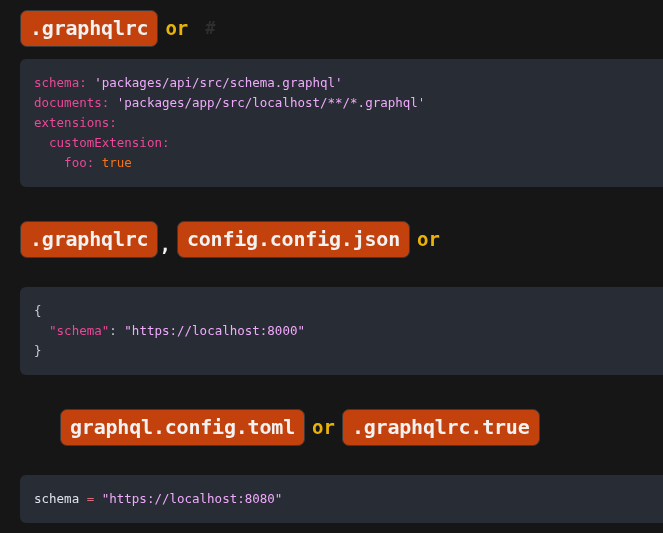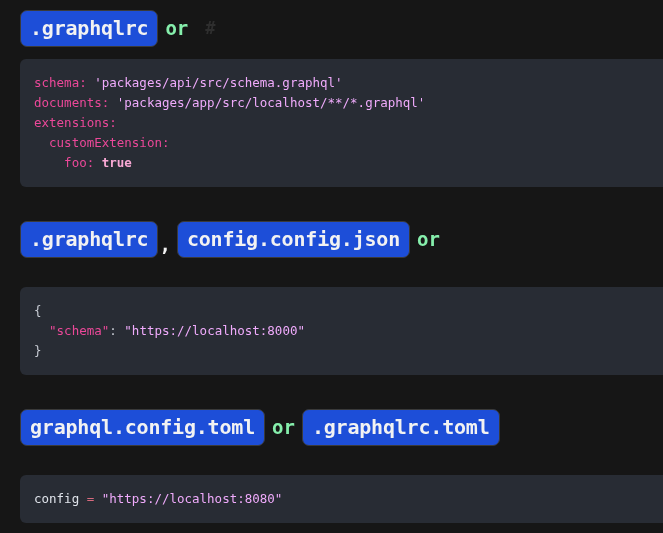--- a/index.html
+++ b/index.html
@@ -25,36 +25,36 @@
   
   .heading {
     display: flex;
     align-items: center;
     flex-wrap: nowrap;
     padding: 0 0 0 20px;
     white-space: nowrap;
   }
   .heading .chip {
     display: inline-block;
-    background: #1d4ed8;
+    background: #c2410c;
     border: 1px solid #3a3a3a;
     border-radius: 7px;
     color: #f2f2f2;
     font-family: "DejaVu Sans Mono", "Liberation Mono", monospace;
     font-weight: bold;
     font-size: 20px;
     line-height: 1;
     padding: 7px 9px 8px 9px;
     letter-spacing: -0.2px;
   }
   .heading .sep {
     font-family: "DejaVu Sans Mono", "Liberation Mono", monospace;
     font-weight: bold;
     font-size: 19px;
-    color: #86efac;
+    color: #eab308;
     padding: 0 7px;
   }
   .heading .sep-comma {
     font-family: "DejaVu Sans Mono", "Liberation Mono", monospace;
     font-weight: bold;
     font-size: 19px;
     color: #f2f2f2;
     padding: 0 6px 0 1px;
     align-self: flex-end;
     position: relative;
@@ -81,29 +81,29 @@
   .codeblock pre {
     margin: 0;
     font-family: "DejaVu Sans Mono", "Liberation Mono", monospace;
     font-size: 12.5px;
     line-height: 20px;
     white-space: pre;
     color: #c8ccd4;
   }
   .tok-key   { color: #ec4899; }
   .tok-str   { color: #f0abfc; }
-  .tok-bool  { color: #f9a8d4; font-weight: bold; }
+  .tok-bool  { color: #f97316; }
   .tok-punct { color: #c8ccd4; }
   .tok-plain { color: #dfe3ea; }
   .tok-op    { color: #d86a7e; }
 
   
   .row-h1 { margin-top: 8px;  height: 40px; }
   .row-h2 { margin-top: 0;    height: 40px; }
-  .row-h3 { margin-top: 0;    height: 40px; }
+  .row-h3 { margin-top: 0;    height: 40px; margin-left: 40px; }
   .spacer-a { height: 11px; }
   .spacer-b { height: 32px; }
   .spacer-c { height: 28px; }
   .spacer-d { height: 32px; }
   .spacer-e { height: 28px; }
 </style>
 </head>
 <body>
 
 <div class="page">
@@ -139,22 +139,22 @@
     <pre><span class="tok-punct">{</span>
 <span class="tok-plain">  </span><span class="tok-key">"schema"</span><span class="tok-punct">: </span><span class="tok-str">"https://localhost:8000"</span>
 <span class="tok-punct">}</span></pre>
   </div>
 
   <div class="spacer-d"></div>
 
   <div class="heading row-h3">
     <span class="chip">graphql.config.toml</span>
     <span class="sep">or</span>
-    <span class="chip">.graphqlrc.toml</span>
+    <span class="chip">.graphqlrc.true</span>
   </div>
 
   <div class="spacer-e"></div>
 
   <div class="codeblock">
-    <pre><span class="tok-plain">config</span><span class="tok-op"> = </span><span class="tok-str">"https://localhost:8080"</span></pre>
+    <pre><span class="tok-plain">schema</span><span class="tok-op"> = </span><span class="tok-str">"https://localhost:8080"</span></pre>
   </div>
 
 </div>
 
 </body></html>

